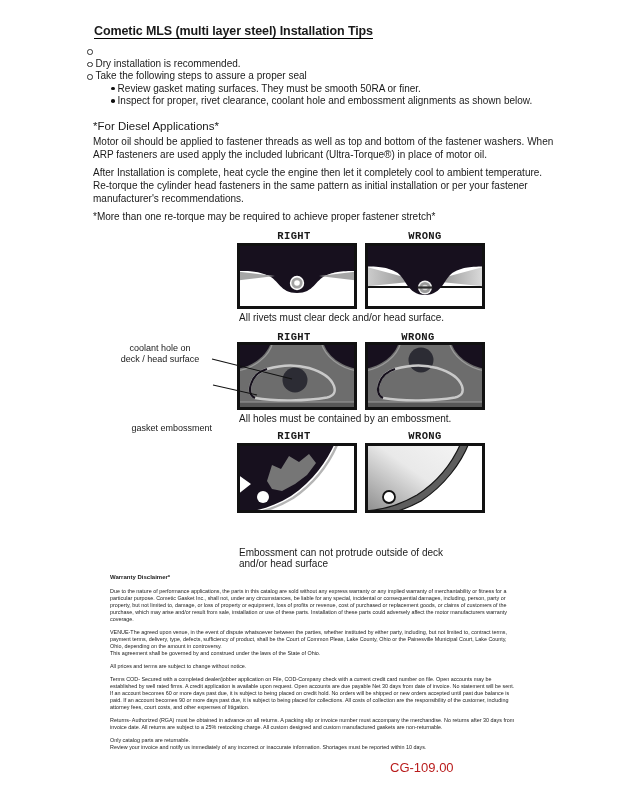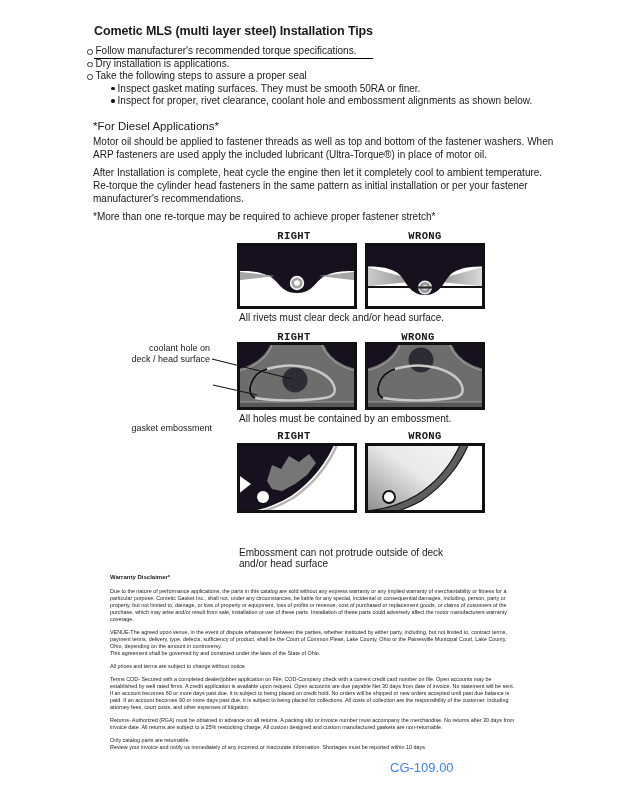--- a/index.html
+++ b/index.html
@@ -1,58 +1,57 @@
 <!DOCTYPE html>
 <html><head>
 <meta charset="utf-8">
 <style>
   html,body{margin:0;padding:0;background:#ffffff;}
   .page{position:relative;width:618px;height:800px;background:#fff;overflow:hidden;
         font-family:"Liberation Sans","DejaVu Sans",sans-serif;color:#1a1a1a;}
   .abs{position:absolute;}
   .title{font-size:12.5px;font-weight:bold;letter-spacing:-0.1px;
-         border-bottom:1.6px solid #000;padding-bottom:20px;display:inline-block;}
+         border-bottom:1.6px solid #000;padding-bottom:0;display:inline-block;}
   .bullet-row{display:flex;align-items:flex-start;font-size:10px;line-height:12.5px;}
   .odot{width:3.5px;height:3.5px;border:1px solid #333;border-radius:50%;margin:4px 3px 0 0;flex:0 0 auto;}
   .fdot{width:3.6px;height:3.6px;background:#111;border-radius:50%;margin:4.2px 3px 0 0;flex:0 0 auto;}
   .section-head{font-size:11.5px;font-weight:normal;}
   .para{font-size:10px;line-height:12.8px;width:462px;}
   .dlabel{font-size:10.5px;font-weight:600;letter-spacing:0.4px;width:120px;text-align:center;font-family:Liberation Mono, monospace;}
   .caption{font-size:10px;line-height:11px;}
   .callout{font-size:9px;line-height:10.5px;text-align:right;}
   .warranty{font-size:5.4px;line-height:7px;width:408px;color:#222;}
   .warranty .whead{font-size:6px;font-weight:bold;margin-bottom:7px;}
   .warranty p{margin:0 0 6px 0;white-space:pre-line;}
-  .footer-code{font-size:13px;color:#3b82f6;}
+  .footer-code{font-size:13px;color:#b91c1c;}
   svg{display:block;}
 </style>
 </head>
 <body>
 
 <div class="page">
 
   <div class="abs" style="left:94px;top:21px;">
     <span class="title">Cometic MLS (multi layer steel) Installation Tips</span>
   </div>
 
   <div class="abs bullet-row" style="left:87px;top:45px;width:500px;">
     <span class="odot"></span>
-    <span>Follow manufacturer's recommended torque specifications.</span>
   </div>
   <div class="abs bullet-row" style="left:87px;top:57.5px;width:500px;">
     <span class="odot"></span>
-    <span>Dry installation is applications.</span>
+    <span>Dry installation is recommended.</span>
   </div>
   <div class="abs bullet-row" style="left:87px;top:70px;width:500px;">
     <span class="odot"></span>
     <span>Take the following steps to assure a proper seal</span>
   </div>
   <div class="abs bullet-row" style="left:111px;top:82.5px;width:490px;">
     <span class="fdot"></span>
-    <span>Inspect gasket mating surfaces.  They must be smooth 50RA or finer.</span>
+    <span>Review gasket mating surfaces.  They must be smooth 50RA or finer.</span>
   </div>
   <div class="abs bullet-row" style="left:111px;top:95px;width:495px;">
     <span class="fdot"></span>
     <span>Inspect for proper, rivet clearance, coolant hole and embossment alignments as shown below.</span>
   </div>
 
   <div class="abs section-head" style="left:93px;top:120px;">*For Diesel Applications*</div>
   <div class="abs para" style="left:93px;top:136px;">Motor oil should be applied to fastener threads as well as top and bottom of the fastener washers. When ARP fasteners are used apply the included lubricant (Ultra-Torque®) in place of motor oil.</div>
   <div class="abs para" style="left:93px;top:167px;">After Installation is complete, heat cycle the engine then let it completely cool to ambient temperature. Re-torque the cylinder head fasteners in the same pattern as initial installation or per your fastener manufacturer's recommendations.</div>
   <div class="abs para" style="left:93px;top:211px;">*More than one re-torque may be required to achieve proper fastener stretch*</div>
@@ -92,21 +91,21 @@
     <circle cx="60" cy="44.5" r="2.8" fill="#d8d8d8"></circle>
     <rect x="52.5" y="43.4" width="15" height="2.2" fill="#2a2a2a"></rect>
     <rect x="1.5" y="1.5" width="117" height="63" fill="none" stroke="#111" stroke-width="3"></rect>
   </svg>
 
   <div class="abs caption" style="left:239px;top:312px;width:300px;">All rivets must clear deck and/or head surface.</div>
 
   <div class="abs dlabel" style="left:234px;top:331px;">RIGHT</div>
   <div class="abs dlabel" style="left:358px;top:331px;">WRONG</div>
 
-  <div class="abs callout" style="left:110px;top:343px;width:100px;white-space:pre-line;">coolant hole on
+  <div class="abs callout" style="left:110px;top:343px;width:100px;white-space:pre-line;text-align:center;">coolant hole on
 deck / head surface</div>
   <div class="abs callout" style="left:112px;top:379px;width:100px;margin-top:44px;">gasket embossment</div>
 
   <svg class="abs" style="left:237px;top:342px;" width="120" height="68" viewBox="0 0 120 68">
     <rect x="0" y="0" width="120" height="68" fill="#6d6d6d"></rect>
     <path d="M0,0 H34 C30,14 16,24 0,27 Z" fill="#17101e"></path>
     <path d="M86,0 H120 V27 C104,24 90,14 86,0 Z" fill="#17101e"></path>
     <path d="M36,0 C32,15 17,26 0,29" stroke="#9a9a9a" stroke-width="1.2" fill="none"></path>
     <path d="M84,0 C88,15 103,26 120,29" stroke="#9a9a9a" stroke-width="1.2" fill="none"></path>
     <rect x="0" y="60" width="120" height="8" fill="#585858"></rect>

